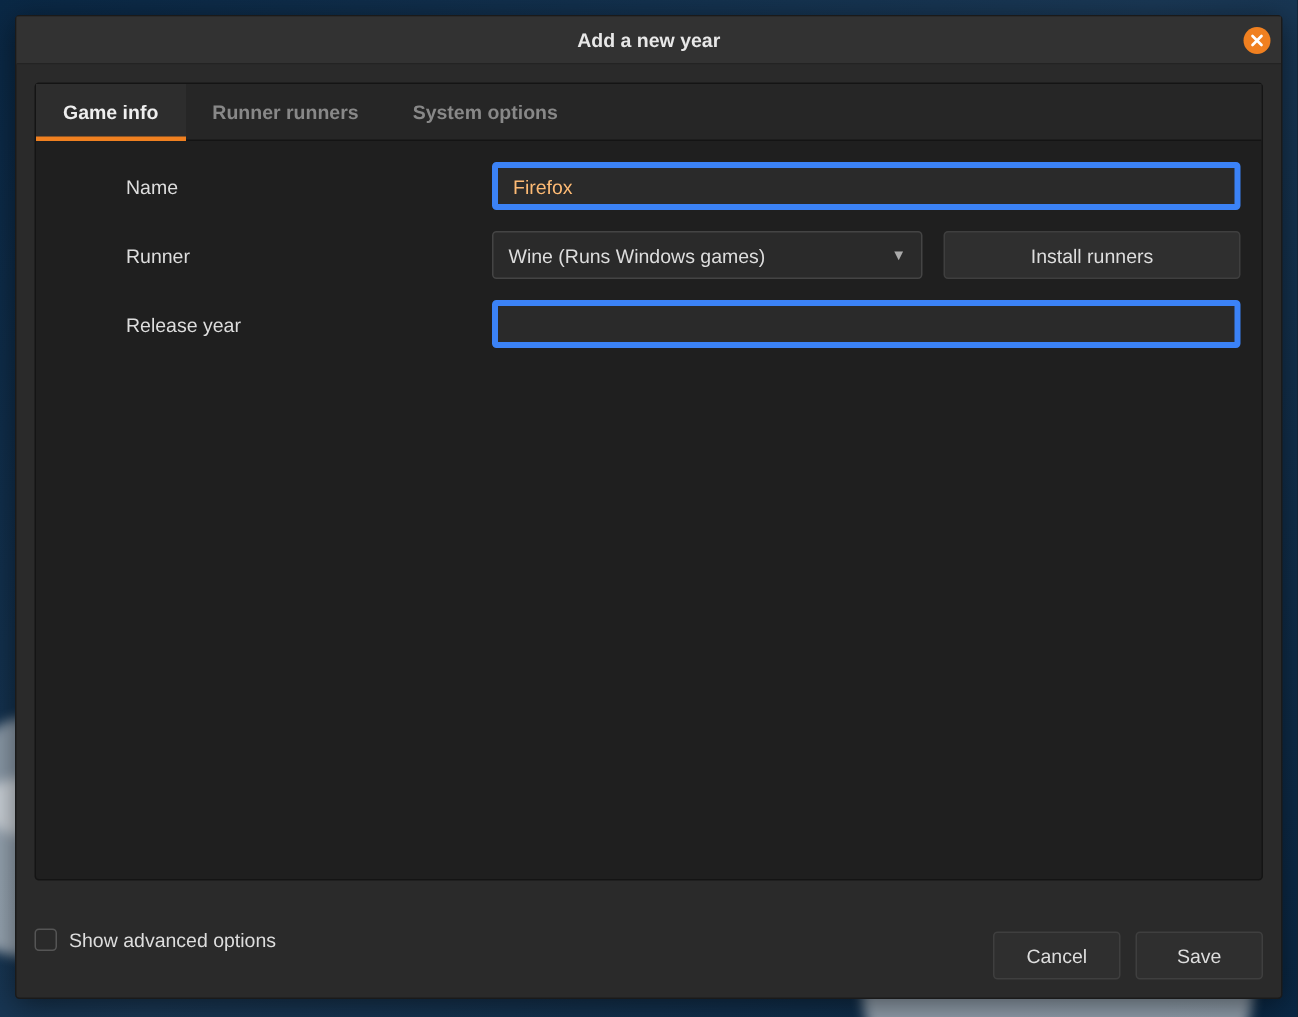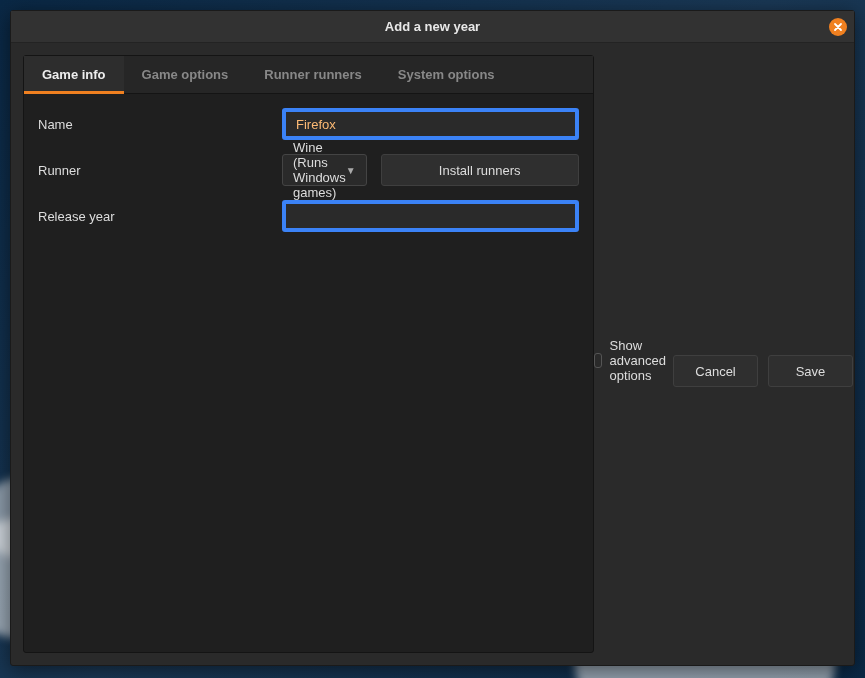--- a/index.html
+++ b/index.html
@@ -102,20 +102,21 @@
       cursor: pointer;
     }
     .close-btn svg {
       width: 10px;
       height: 10px;
     }
     .body-area {
       flex: 1;
       padding: 12px;
       display: flex;
+      flex-direction: column;
     }
     .content-panel {
       flex: 1;
       background: #1f1f1f;
       border: 1px solid #141414;
       border-radius: 3px;
       display: flex;
       flex-direction: column;
     }
     .tabs {
@@ -148,20 +149,21 @@
       background: #f08020;
     }
     .form-area {
       flex: 1;
       padding: 14px;
     }
     .form-row {
       display: flex;
       align-items: center;
       margin-bottom: 14px;
+      margin-left: 46px;
     }
     .form-label {
       width: 244px;
       color: #ddd;
       font-size: 13px;
       font-weight: 400;
       padding-left: 0;
     }
     .form-control-area {
       flex: 1;
@@ -268,21 +270,20 @@
       <svg viewBox="0 0 10 10">
         <path d="M2 2 L8 8 M8 2 L2 8" stroke="#fff" stroke-width="1.8" stroke-linecap="round"></path>
       </svg>
     </div>
   </div>
 
   <div class="body-area">
     <div class="content-panel">
       <div class="tabs">
         <div class="tab active">Game info</div>
-        <div class="tab">Game options</div>
         <div class="tab">Runner runners</div>
         <div class="tab">System options</div>
       </div>
 
       <div class="form-area">
         <div class="form-row">
           <div class="form-label">Name</div>
           <div class="form-control-area">
             <input type="text" class="text-input" value="Firefox" style="">
           </div>

